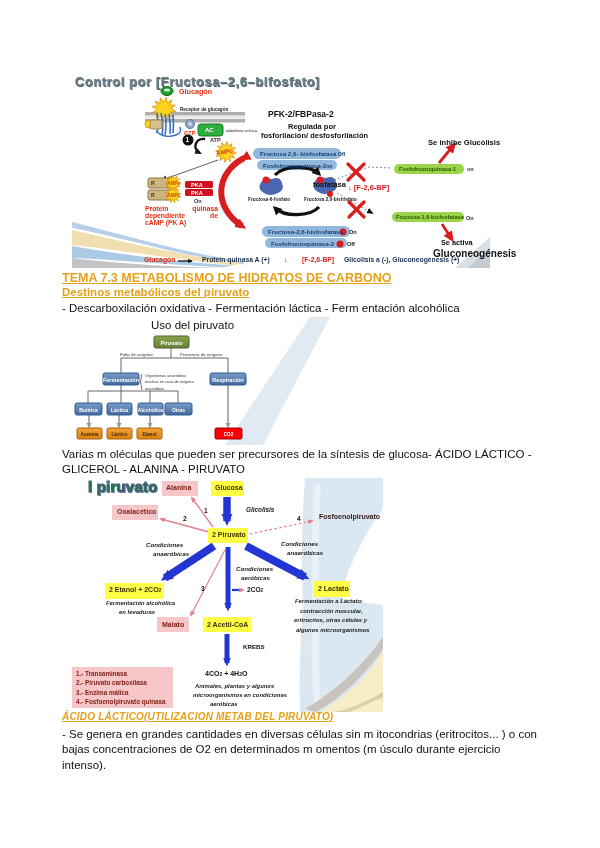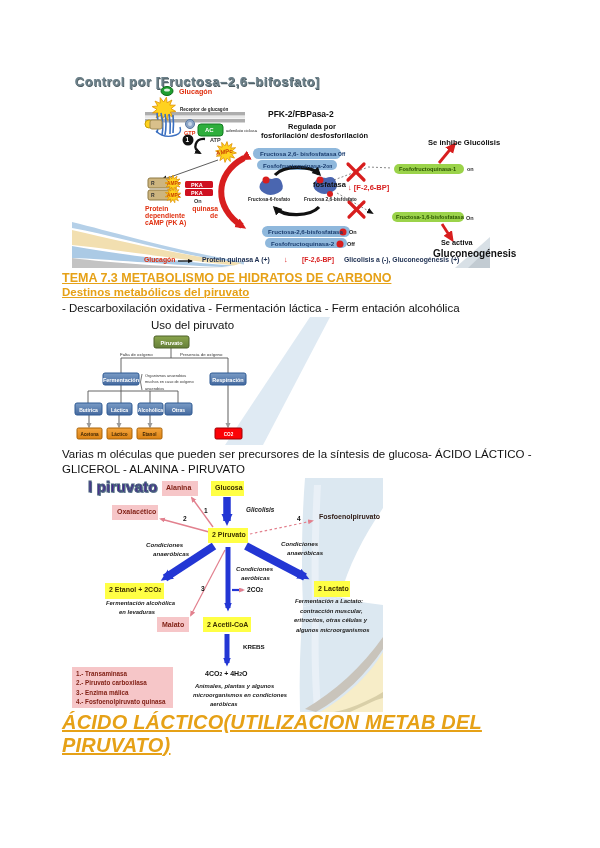--- a/index.html
+++ b/index.html
@@ -288,21 +288,21 @@
 <rect x="149" y="4" width="33" height="15" fill="#ffff45"></rect>
 <rect x="50" y="28" width="46" height="15" fill="#f6c6c8"></rect>
 <rect x="146" y="51" width="40" height="15" fill="#ffff45"></rect>
 <rect x="43" y="106" width="59" height="16" fill="#ffff45"></rect>
 <rect x="95" y="140" width="32" height="15" fill="#f6c6c8"></rect>
 <rect x="141" y="140" width="48" height="15" fill="#ffff45"></rect>
 <rect x="252" y="104" width="36" height="16" fill="#ffff45"></rect>
 <rect x="10" y="190" width="101" height="41" fill="#f6c6c8"></rect>
 </svg>
 
-<div class="abs b" style="left:6px;top:1px;font-size:15px;color:#4c1d95;-webkit-text-stroke:1.1px #46607c;text-shadow:1px 1px 0 #70889c;letter-spacing:0.2px;padding-left:20px;">l piruvato</div>
+<div class="abs b" style="left:6px;top:1px;font-size:15px;color:#15803d;-webkit-text-stroke:1.1px #46607c;text-shadow:1px 1px 0 #70889c;letter-spacing:0.2px;padding-left:20px;">l piruvato</div>
 <div class="abs b" style="left:104px;top:7px;font-size:7px;color:#7e1d12;">Alanina</div>
 <div class="abs b" style="left:153px;top:7px;font-size:7px;color:#3c3000;">Glucosa</div>
 <div class="abs b" style="left:55px;top:31px;font-size:7px;color:#7e1d12;">Oxalacético</div>
 <div class="abs b" style="left:150px;top:54px;font-size:7px;color:#3c3000;">2 Piruvato</div>
 <div class="abs b i" style="left:184px;top:29px;font-size:6.4px;color:#222;">Glicolisis</div>
 <div class="abs b" style="left:142px;top:30px;font-size:6.6px;color:#111;">1</div>
 <div class="abs b" style="left:121px;top:38px;font-size:6.6px;color:#111;">2</div>
 <div class="abs b" style="left:235px;top:38px;font-size:6.6px;color:#111;">4</div>
 <div class="abs b" style="left:257px;top:36px;font-size:7px;color:#33201a;">Fosfoenolpiruvato</div>
 <div class="abs b i" style="left:84px;top:64px;font-size:6.2px;color:#222;">Condiciones</div>
@@ -324,15 +324,16 @@
 <div class="abs b i" style="left:232px;top:140px;font-size:5.9px;color:#222;">eritrocitos, otras células y</div>
 <div class="abs b i" style="left:234px;top:149.5px;font-size:5.9px;color:#222;">algunos microorganismos</div>
 <div class="abs b" style="left:181px;top:166px;font-size:6.2px;color:#111;">KREBS</div>
 <div class="abs b" style="left:143px;top:193px;font-size:7px;color:#111;">4CO<span style="font-size:5px;">2</span> + 4H<span style="font-size:5px;">2</span>O</div>
 <div class="abs b i" style="left:133px;top:206px;font-size:5.9px;color:#222;">Animales, plantas y algunos</div>
 <div class="abs b i" style="left:131px;top:215px;font-size:5.9px;color:#222;">microorganismos en condiciones</div>
 <div class="abs b i" style="left:148px;top:224px;font-size:5.9px;color:#222;">aeróbicas</div>
 <div class="abs b" style="left:14px;top:192px;font-size:6.3px;line-height:9.3px;color:#7e1d12;">1.- Transaminasa<br>2.- Piruvato carboxilasa<br>3.- Enzima málica<br>4.- Fosfoenolpiruvato quinasa</div>
 </div>
 
-<div class="abs b i" style="left:62px;top:710.5px;font-size:20px;color:#e6a117;text-decoration:underline;letter-spacing:0.2px;">ÁCIDO LÁCTICO(UTILIZACION METAB DEL PIRUVATO)</div>
+<div class="abs b i" style="left:62px;top:710.5px;font-size:10px;color:#e6a117;text-decoration:underline;letter-spacing:0.2px;">ÁCIDO LÁCTICO(UTILIZACION METAB DEL PIRUVATO)</div>
+<div class="abs" style="left:62px;top:727px;font-size:11.5px;line-height:15.3px;color:#111;white-space:nowrap;">- Se genera en grandes cantidades en diversas células sin m itocondrias (eritrocitos...&nbsp;) o con<br>bajas concentraciones de O2 en determinados m omentos (m úsculo durante ejercicio<br>intenso).</div>
 
 </div>
 
 </body></html>

